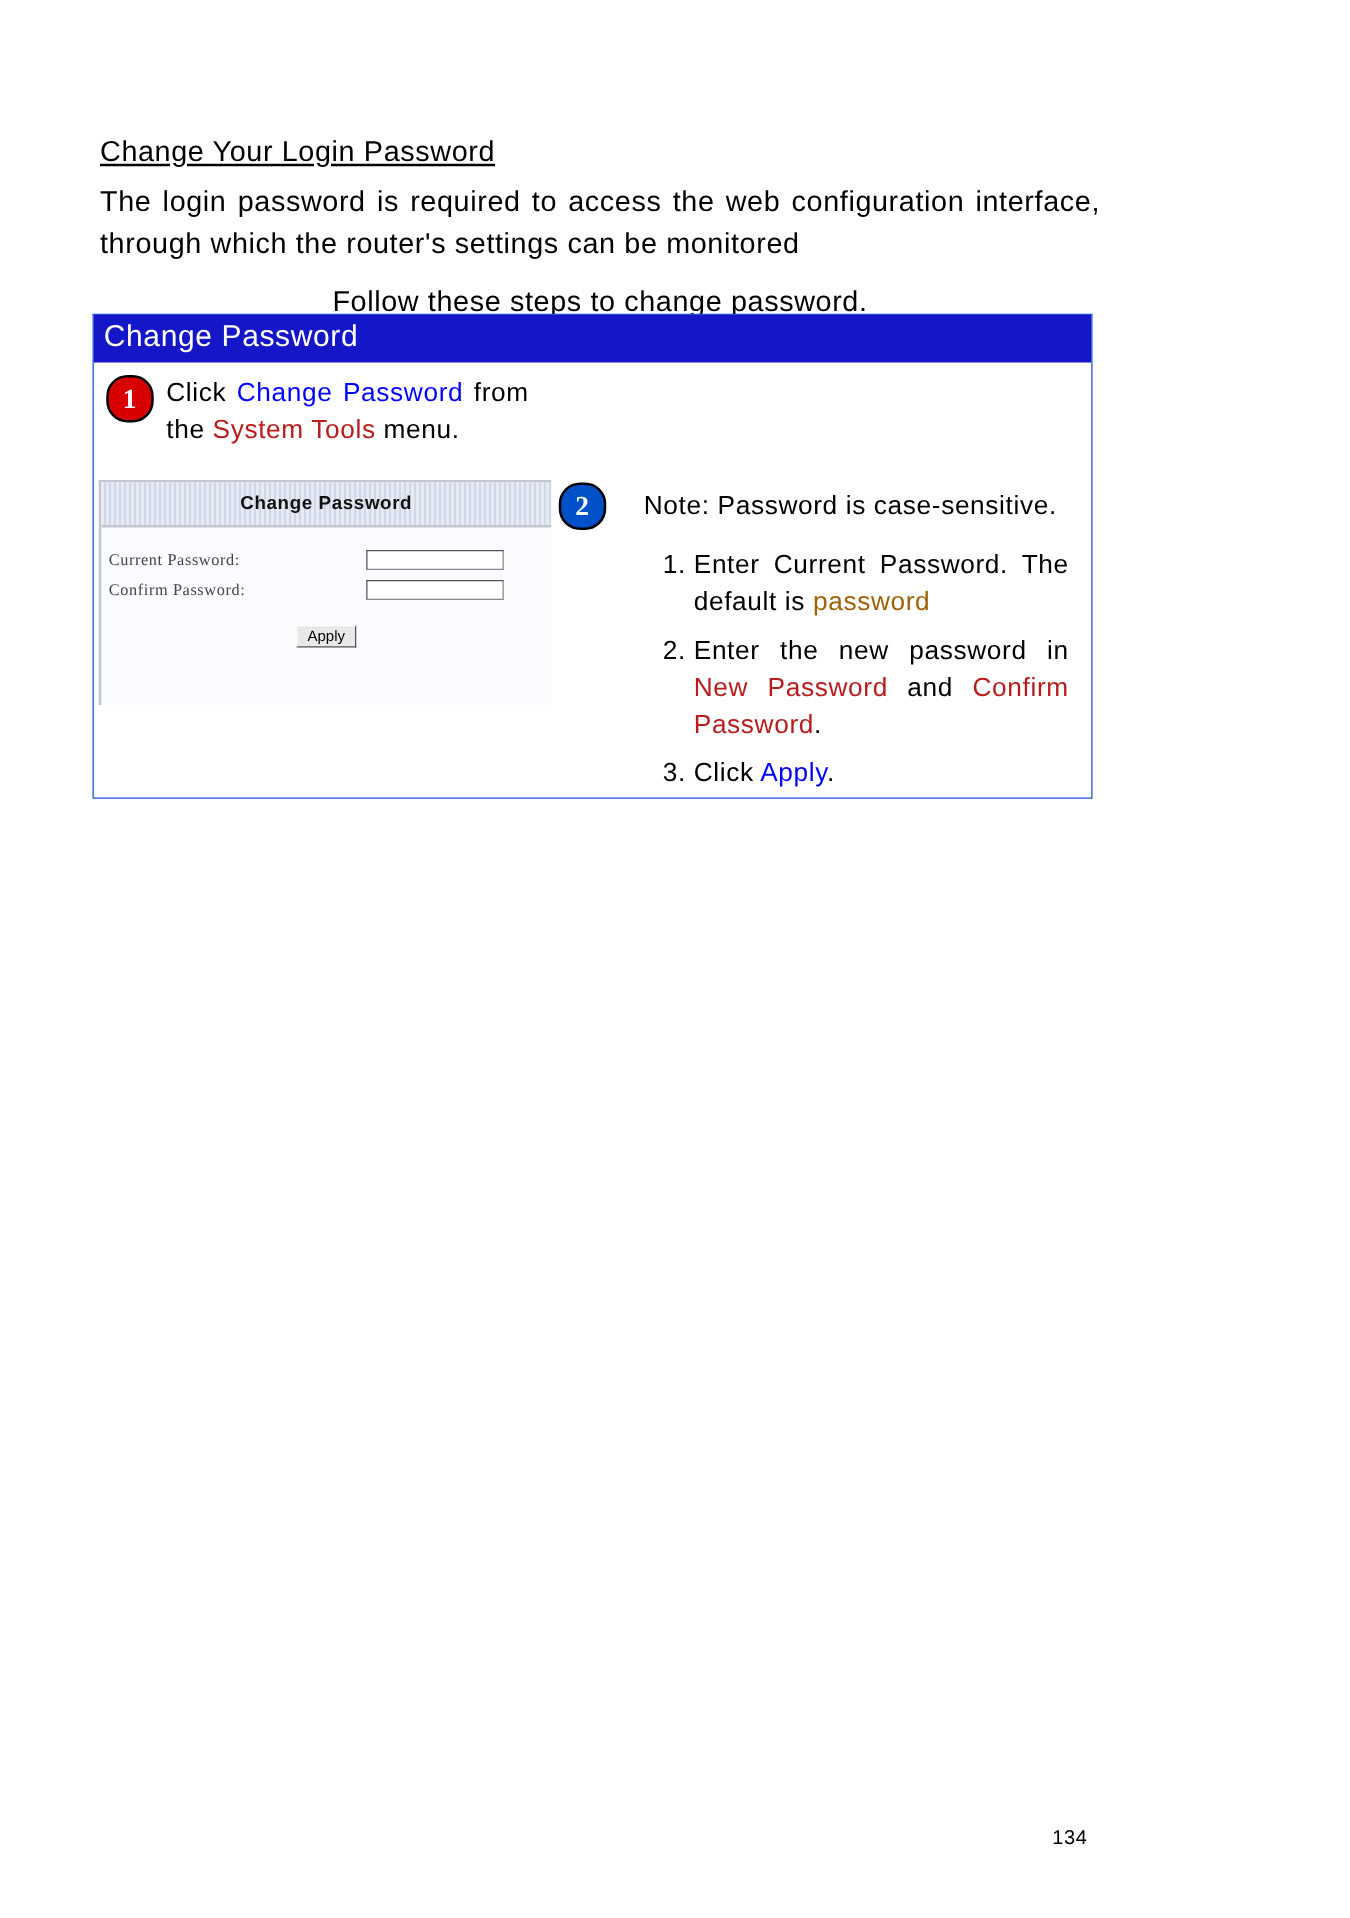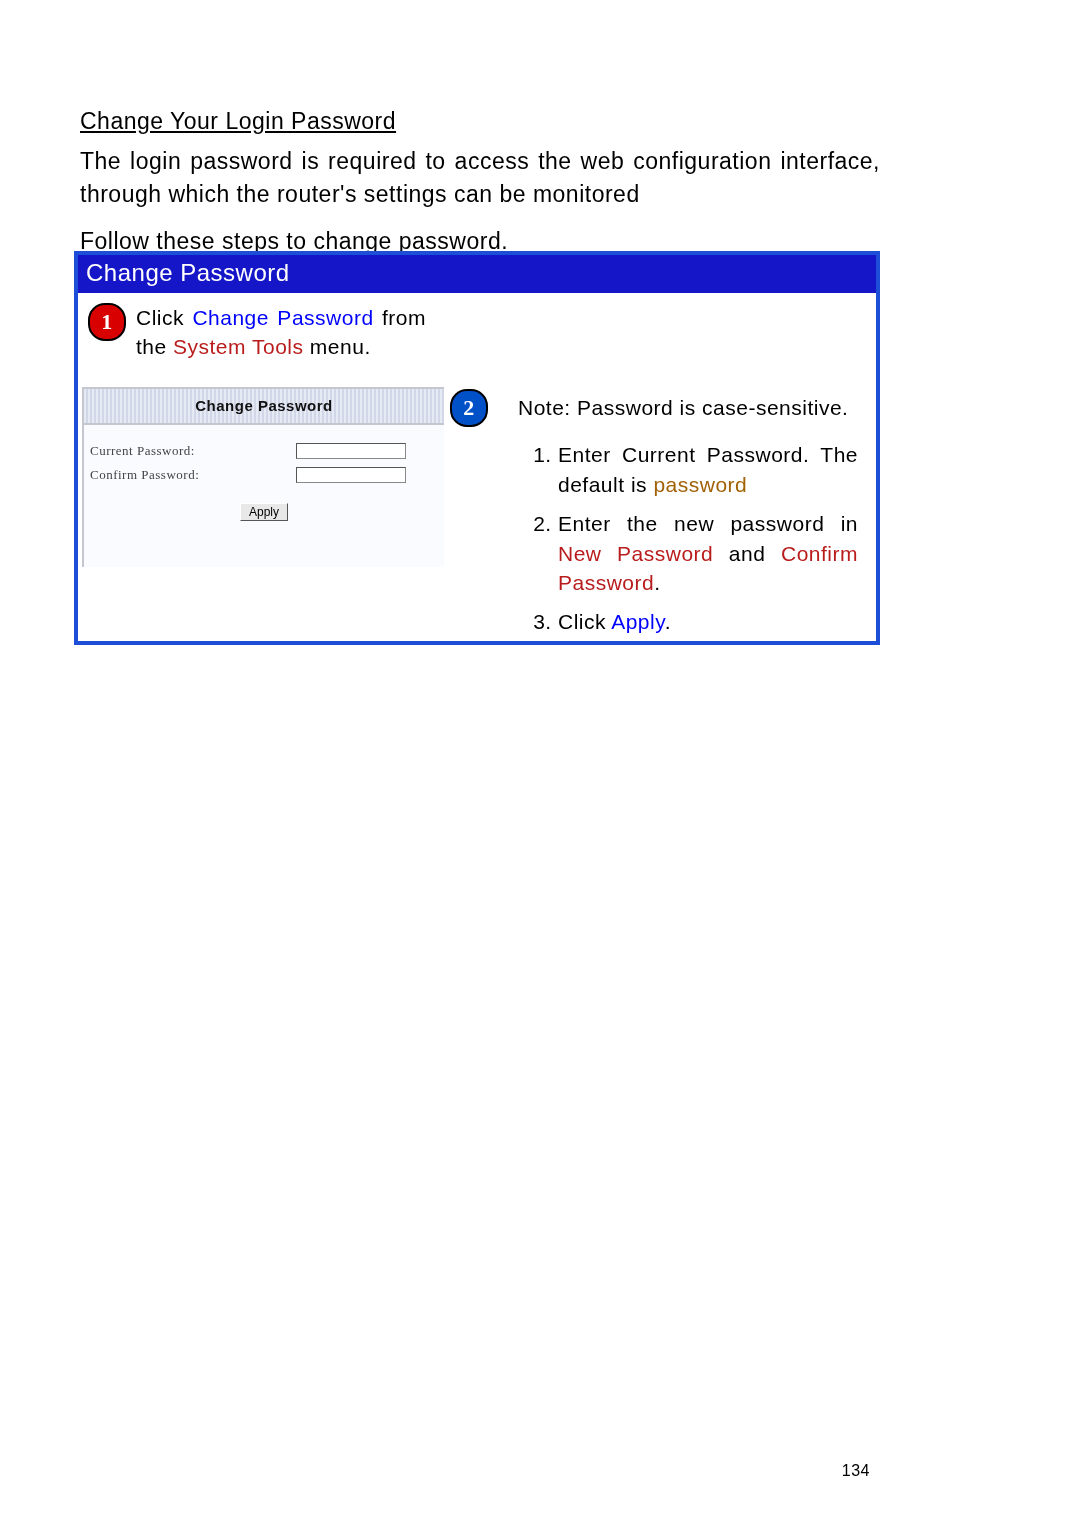--- a/index.html
+++ b/index.html
@@ -27,27 +27,28 @@
   .heading {
     text-decoration: underline;
     margin-bottom: 10px;
   }
   .para1 {
     text-align: justify;
     line-height: 1.45;
   }
   .para2 {
     margin-top: 16px;
+    text-align: center;
   }
   .box {
     position: absolute;
     left: 74px;
     top: 251px;
     width: 798px;
-    border: 4px solid #1d4ed8;
+    border: 1px solid #1d4ed8;
   }
   .box-title {
     background: #1616c9;
     color: #fff;
     padding: 4px 8px 6px 8px;
     font-size: 24px;
   }
   .box-body {
     position: relative;
     height: 348px;

